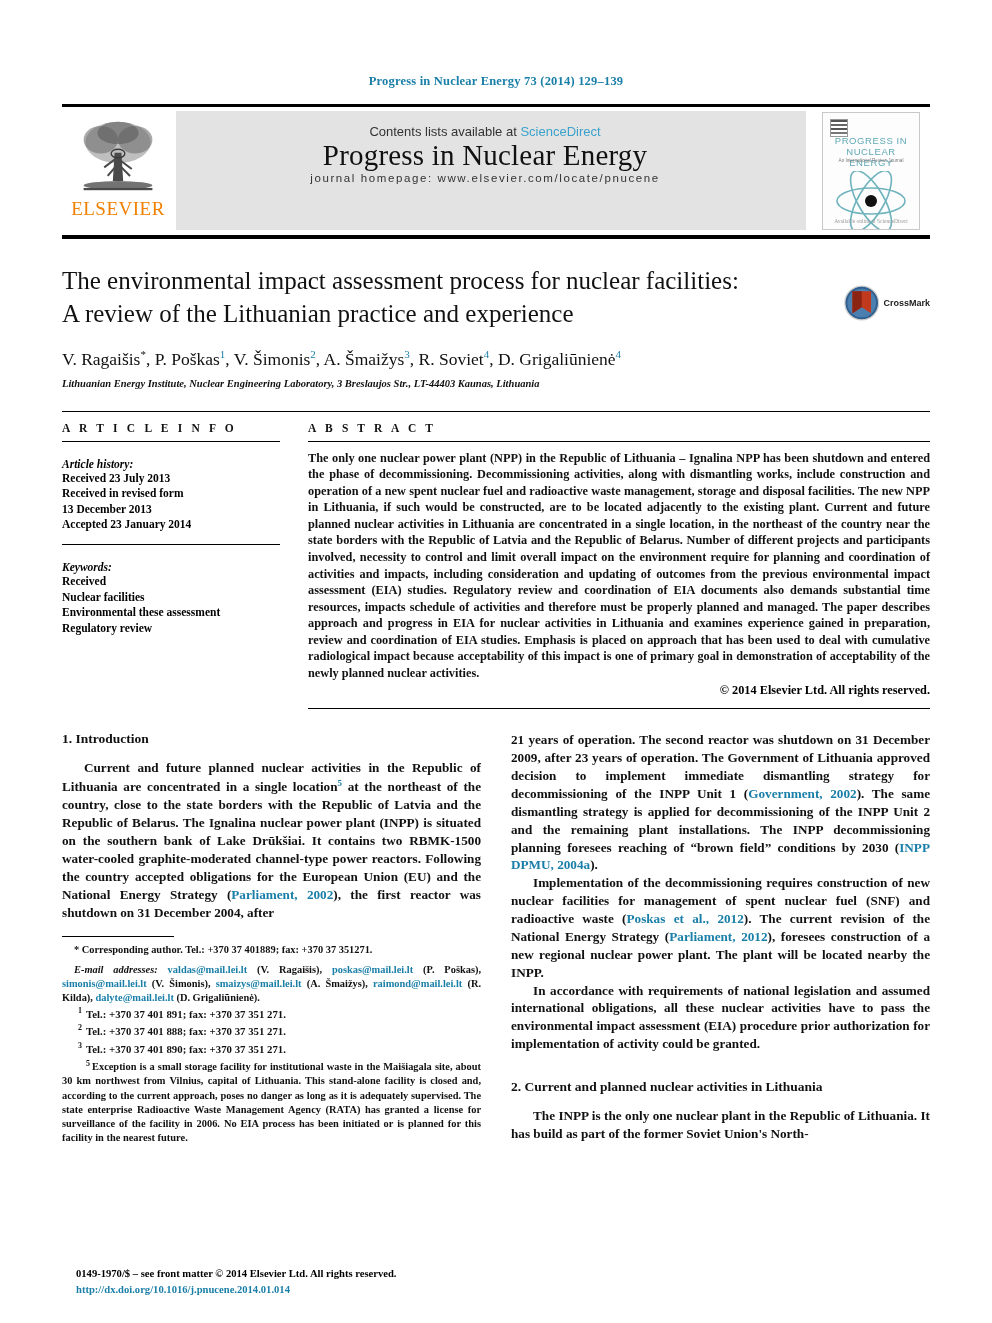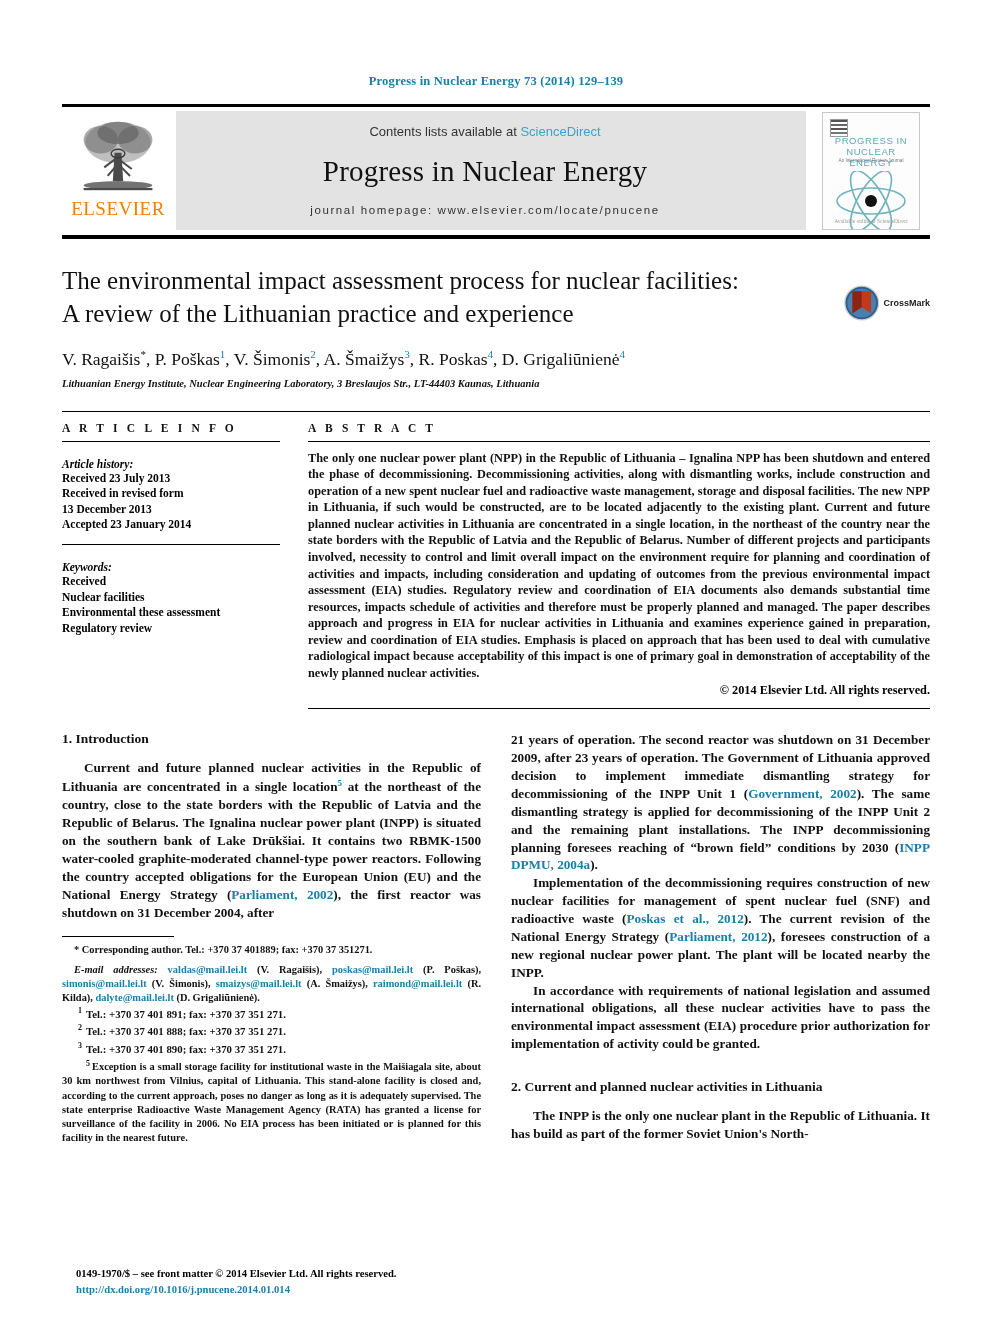--- a/index.html
+++ b/index.html
@@ -68,21 +68,21 @@
     font-size: 19px;
     letter-spacing: 0.5px;
     line-height: 1;
     margin-top: -2px;
   }
   .journal-band {
     flex: 1 1 auto;
     background: #e3e3e3;
     display: flex;
     flex-direction: column;
-    justify-content: space-between;
+    justify-content: flex-start;
     align-items: center;
     padding: 13px 12px 14px 0;
     box-sizing: border-box;
     margin: 4px 6px 5px 2px;
   }
   .contents-line {
     font-family: "Liberation Sans", sans-serif;
     font-size: 13px;
     color: #333;
   }
@@ -404,21 +404,21 @@
       </div>
     </div>
   </div>
 
   <div class="title-area">
     <h1 class="article-title">
       <span>The environmental impact assessment process for nuclear facilities:</span><br>
       <span>A review of the Lithuanian practice and experience</span>
     </h1>
 
-    <div class="authors"><span>V. Ragaišis</span><sup class="star">*</sup>, <span>P. Poškas</span><sup>1</sup>, <span>V. Šimonis</span><sup>2</sup>, <span>A. Šmaižys</span><sup>3</sup>, <span>R. Poskas</span><sup>4</sup>, <span>D. Grigaliūnienė</span><sup>4</sup></div>
+    <div class="authors"><span>V. Ragaišis</span><sup class="star">*</sup>, <span>P. Poškas</span><sup>1</sup>, <span>V. Šimonis</span><sup>2</sup>, <span>A. Šmaižys</span><sup>3</sup>, <span>R. Soviet</span><sup>4</sup>, <span>D. Grigaliūnienė</span><sup>4</sup></div>
     <div class="affiliation">Lithuanian Energy Institute, Nuclear Engineering Laboratory, 3 Breslaujos Str., LT-44403 Kaunas, Lithuania</div>
 
     <div class="crossmark">
       <svg width="42" height="42" viewBox="0 0 42 42">
         <circle cx="21" cy="21" r="20" fill="#2f5f8f"></circle>
         <circle cx="21" cy="21" r="17" fill="#4a7fb0"></circle>
         <path d="M10 7 L32 7 L32 33 L21 26 L10 33 Z" fill="#c23a1e"></path>
         <path d="M10 7 L21 7 L21 26 L10 33 Z" fill="#8c2413"></path>
         <circle cx="21" cy="21" r="20" fill="none" stroke="#cfcfcf" stroke-width="1.5"></circle>
       </svg>

